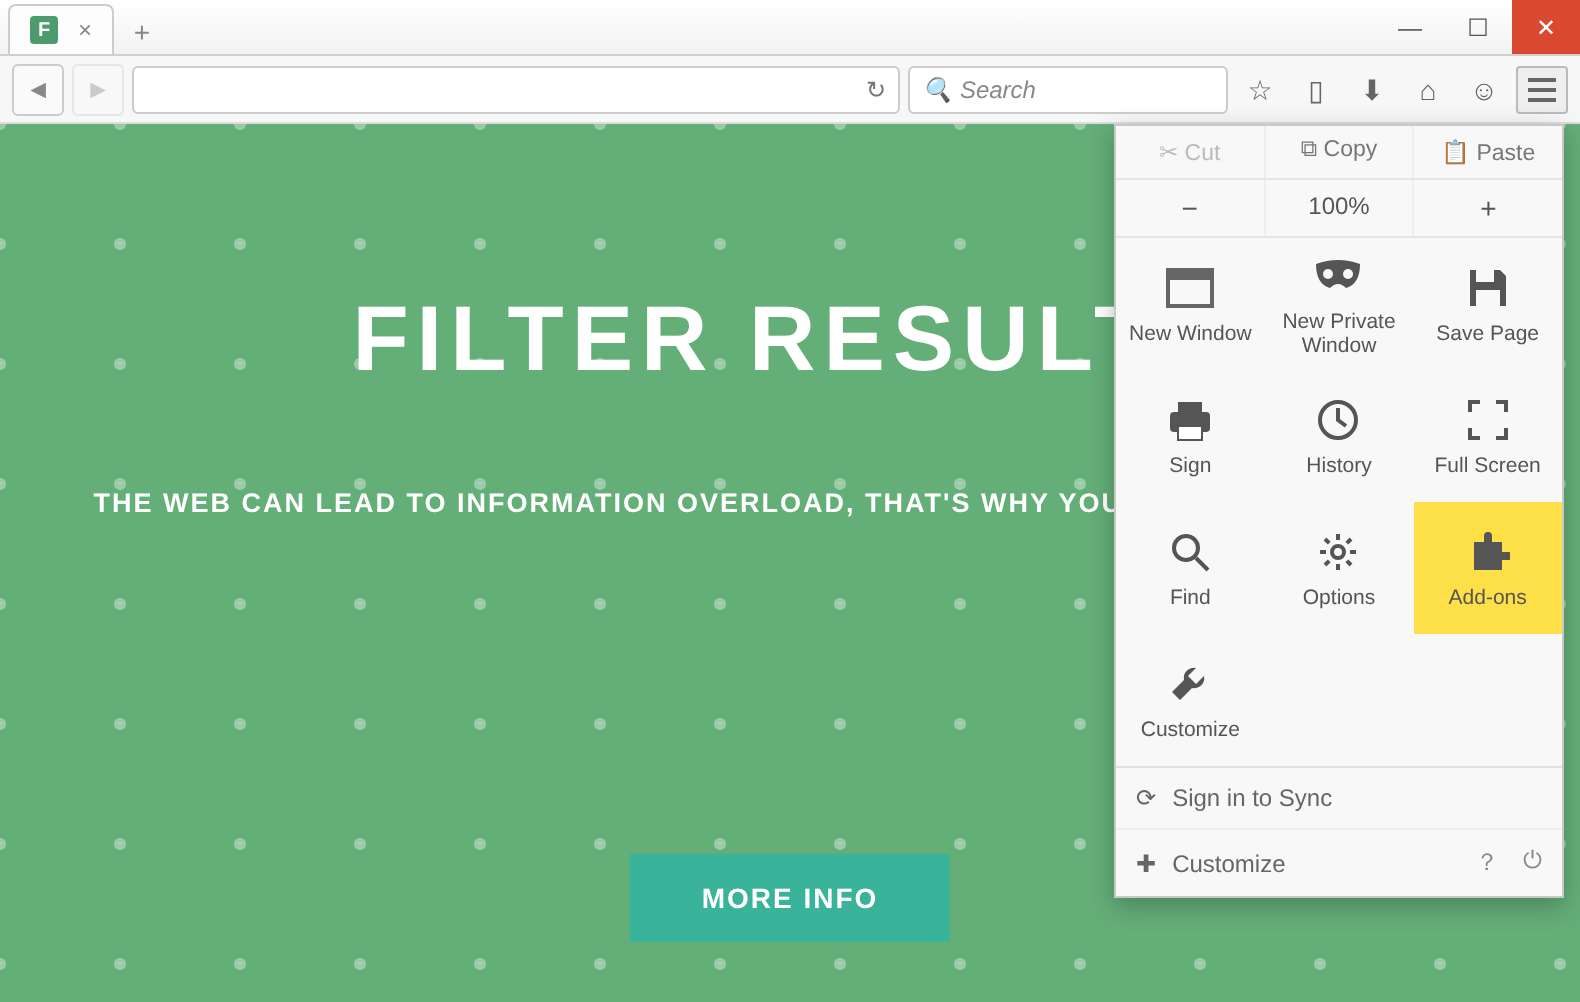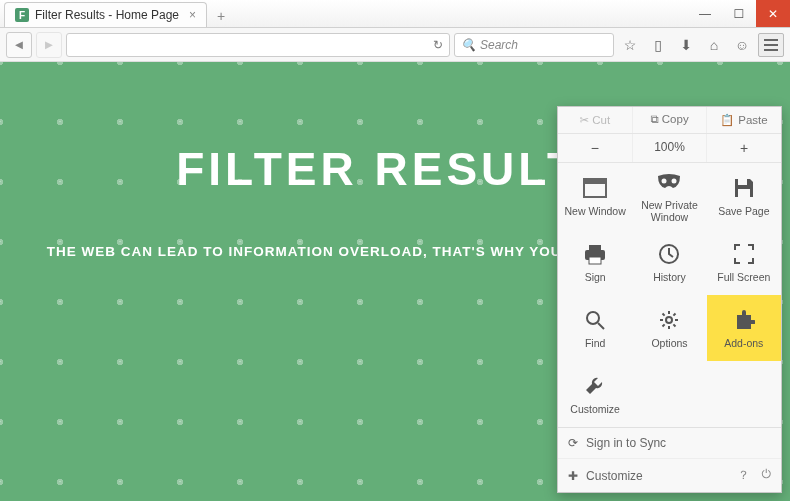--- a/index.html
+++ b/index.html
@@ -31,21 +31,21 @@
   linear-gradient(45deg, rgba(255,255,255,.25) 1px, transparent 1px),
   linear-gradient(-45deg, rgba(255,255,255,.25) 1px, transparent 1px);
   background-size: 60px 60px; }
 .dots { position: absolute; inset: 0; background-image: radial-gradient(rgba(255,255,255,.35) 3px, transparent 3px); background-size: 60px 60px; background-position: 30px 30px; }
 .hero { position: absolute; top: 80px; left: 0; right: 0; text-align: center; color: #fff; }
 .hero h1 { font-size: 46px; font-weight: 600; letter-spacing: 4px; }
 .hero p { margin-top: 48px; font-size: 13.5px; letter-spacing: 1px; font-weight: 600; }
 .cta { position: absolute; bottom: 30px; left: 50%; transform: translateX(-50%); background: #39b39a; color: #fff; padding: 14px 36px; font-size: 14px; font-weight: 600; letter-spacing: 1px; }
 
 
-.menu { position: absolute; top: 62px; right: 8px; width: 225px; background: #f8f8f8; border: 1px solid #c8c8c8; box-shadow: 0 4px 12px rgba(0,0,0,.25); font-size: 11.5px; color: #444; margin-top: 44px; }
+.menu { position: absolute; top: 62px; right: 8px; width: 225px; background: #f8f8f8; border: 1px solid #c8c8c8; box-shadow: 0 4px 12px rgba(0,0,0,.25); font-size: 11.5px; color: #444; }
 .menu-row { display: flex; border-bottom: 1px solid #e4e4e4; }
 .menu-row .cell { flex: 1; text-align: center; padding: 6px 0; color: #777; border-left: 1px solid #eee; }
 .menu-row .cell:first-child { border-left: none; }
 .menu-row.zoom .cell { font-size: 14px; color: #555; }
 .menu-grid { display: grid; grid-template-columns: repeat(3,1fr); }
 .menu-item { display: flex; flex-direction: column; align-items: center; justify-content: center; gap: 5px; height: 66px; color: #555; }
 .menu-item.hl { background: #fde047; }
 .menu-item .mi-icon { width: 26px; height: 26px; display: flex; align-items: center; justify-content: center; }
 .menu-item .mi-label { font-size: 10.5px; text-align: center; line-height: 1.1; }
 .menu-foot { border-top: 1px solid #e0e0e0; }
@@ -54,21 +54,20 @@
 .foot-icons { display: flex; gap: 12px; color: #888; }
 
 svg { display: block; }
 </style>
 </head>
 <body>
 
 <div class="titlebar">
   <div class="tab">
     <span class="favicon">F</span>
-    <span>Filter Results - Home Page</span>
     <span class="close">×</span>
   </div>
   <div class="newtab">+</div>
   <div class="win-controls">
     <div class="win-btn">—</div>
     <div class="win-btn">☐</div>
     <div class="win-btn close">✕</div>
   </div>
 </div>
 
@@ -95,20 +94,21 @@
     </div>
 </div>
 
 <div class="page">
   <div class="pattern"></div>
   <div class="dots"></div>
   <div class="hero">
     <h1>FILTER RESULTS</h1>
     <p>THE WEB CAN LEAD TO INFORMATION OVERLOAD, THAT'S WHY YOU NEED FILTER RESULTS.</p>
   </div>
+  <div class="cta">MORE INFO</div>
 </div>
 
 <div class="menu">
   <div class="menu-row">
     <div class="cell" style="color:#bbb">✂ <span>Cut</span></div>
     <div class="cell">⧉ <span>Copy</span></div>
     <div class="cell">📋 <span>Paste</span></div>
   </div>
   <div class="menu-row zoom">
     <div class="cell">−</div>

